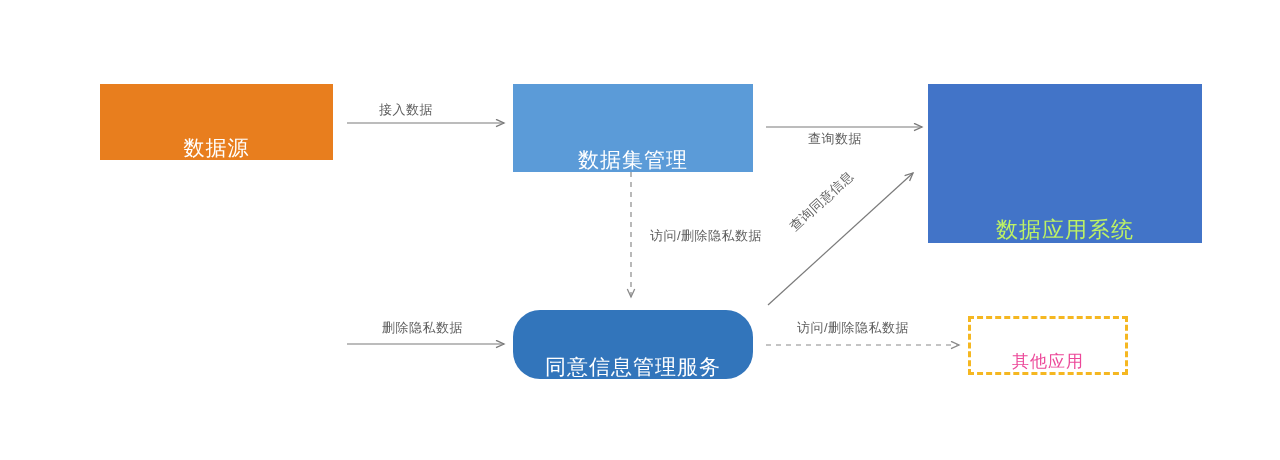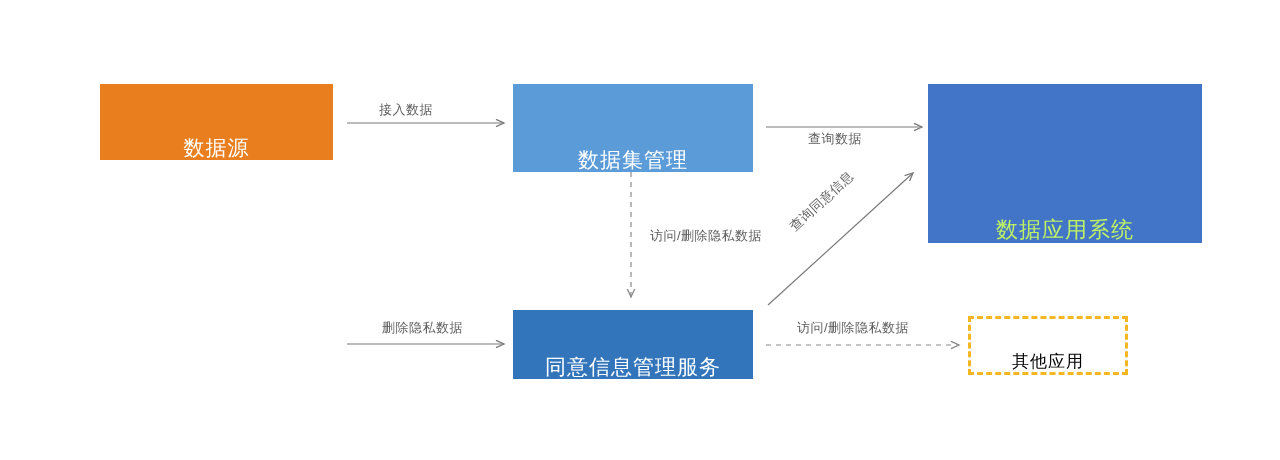--- a/index.html
+++ b/index.html
@@ -63,27 +63,28 @@
     background: #f0b386;
     color: #ffffff;
     font-size: 21px;
   }
   .node-consent-service {
     left: 513px;  top: 310px;
     width: 240px; height: 69px;
     background: #3275bb;
     color: #ffffff;
     font-size: 21px;
+    border-radius: 27px;
   }
   .node-other-app {
     left: 968px;  top: 316px;
     width: 160px; height: 59px;
     background: #ffffff;
     border: 3px dashed #f5b721;
-    color: #000000;
+    color: #ec4899;
     font-size: 17px;
   }
 
   
   .edge-label {
     position: absolute;
     color: #5e5e5e;
     font-size: 13px;
     white-space: nowrap;
     letter-spacing: 0.5px;

